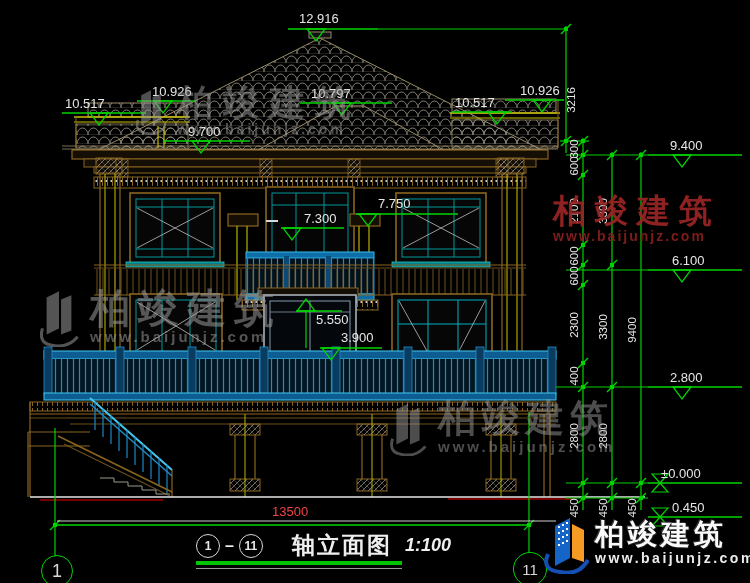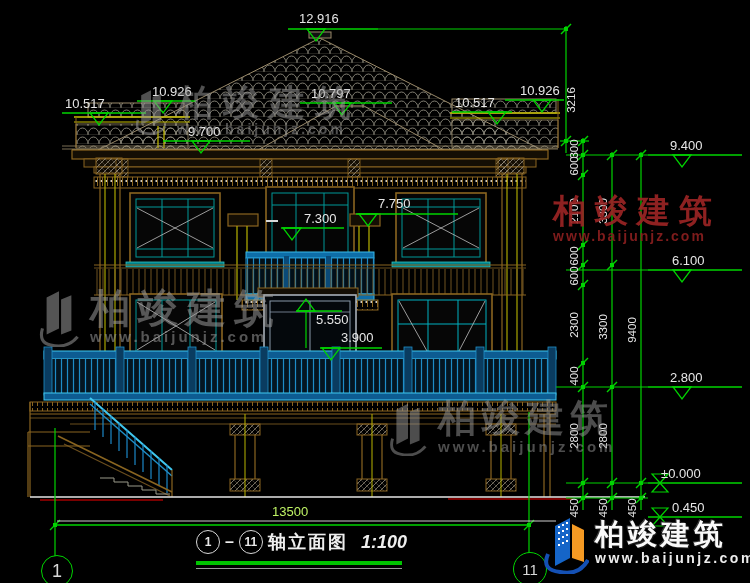--- a/index.html
+++ b/index.html
@@ -1,40 +1,40 @@
 <!DOCTYPE html>
 <html><head>
 <meta charset="utf-8">
 <style>
   html,body{margin:0;padding:0;}
   body{width:750px;height:583px;overflow:hidden;background:#000;position:relative;
        font-family:"Liberation Sans",sans-serif;}
   svg text{font-family:"Liberation Sans",sans-serif;}
   .abs{position:absolute;}
-  .lbl{position:absolute;color:#bef264;font-size:13px;white-space:nowrap;}
+  .lbl{position:absolute;color:#ef4444;font-size:13px;white-space:nowrap;}
   
   .wm{position:absolute;display:flex;align-items:center;gap:8px;pointer-events:none;}
   .wm .col{display:flex;flex-direction:column;line-height:1.05;}
   .wm .zh{font-weight:bold;white-space:nowrap;}
   .wm .url{font-weight:bold;white-space:nowrap;}
   .wm-gray{color:#9a9a9a;opacity:.52;}
   .wm-red{opacity:.92;}
   .wm-red .zh{color:#9b2424;}
   .wm-red .url{color:#8a1f1f;}
   
   .brand{position:absolute;left:543px;top:512px;display:flex;align-items:center;gap:6px;z-index:8;}
   .brand .zh{font-size:29px;font-weight:bold;color:#fafafa;letter-spacing:4px;
              text-shadow:0 0 2px #000,1px 1px 0 #222,-1px -1px 0 #444;}
   .brand .url{font-size:14px;font-weight:bold;color:#ececec;letter-spacing:2.5px;
               text-shadow:0 0 2px #000;}
   
   .titlebar{position:absolute;left:196px;top:530px;display:flex;align-items:center;gap:5px;z-index:4;color:#eee;}
   .tcirc{width:22px;height:22px;border:1.6px solid #d8d8d8;border-radius:50%;display:flex;
          align-items:center;justify-content:center;font-size:12px;font-weight:bold;color:#e8e8e8;}
-  .tname{font-size:18px;font-weight:bold;letter-spacing:2px;}
+  .tname{font-size:23px;font-weight:bold;letter-spacing:2px;margin-left:24px;}
   .tscale{font-size:18px;font-weight:bold;margin-left:8px;font-style:italic;}
   .uline-g{position:absolute;left:196px;top:561px;width:206px;height:4px;background:#00c400;z-index:4;}
   .uline-w{position:absolute;left:196px;top:568px;width:206px;height:1px;background:#9a9a9a;z-index:4;}
   
   .acirc{position:absolute;border:1.5px solid #00d400;border-radius:50%;color:#d8d8d8;
          display:flex;align-items:center;justify-content:center;z-index:3;background:transparent;}
 </style>
 </head>
 <body>
 

